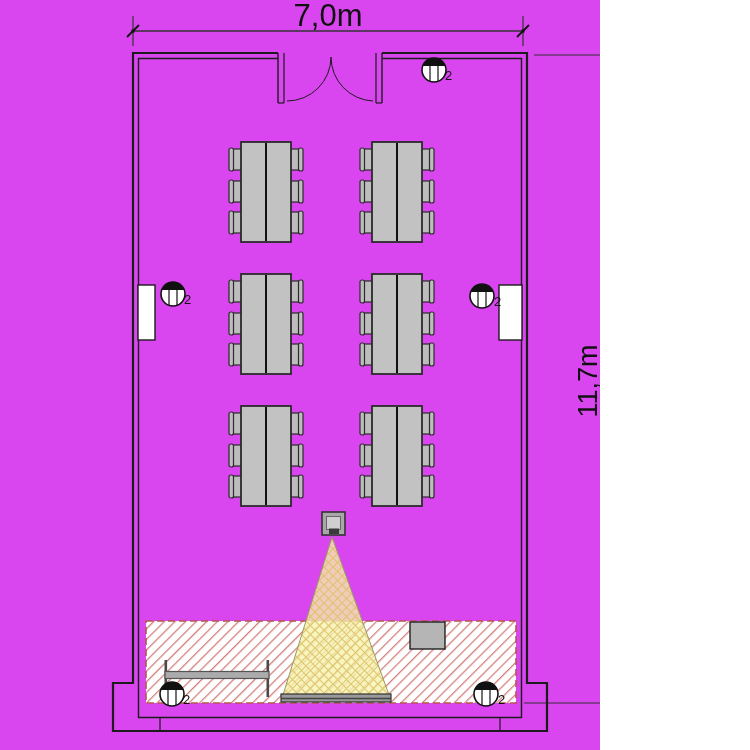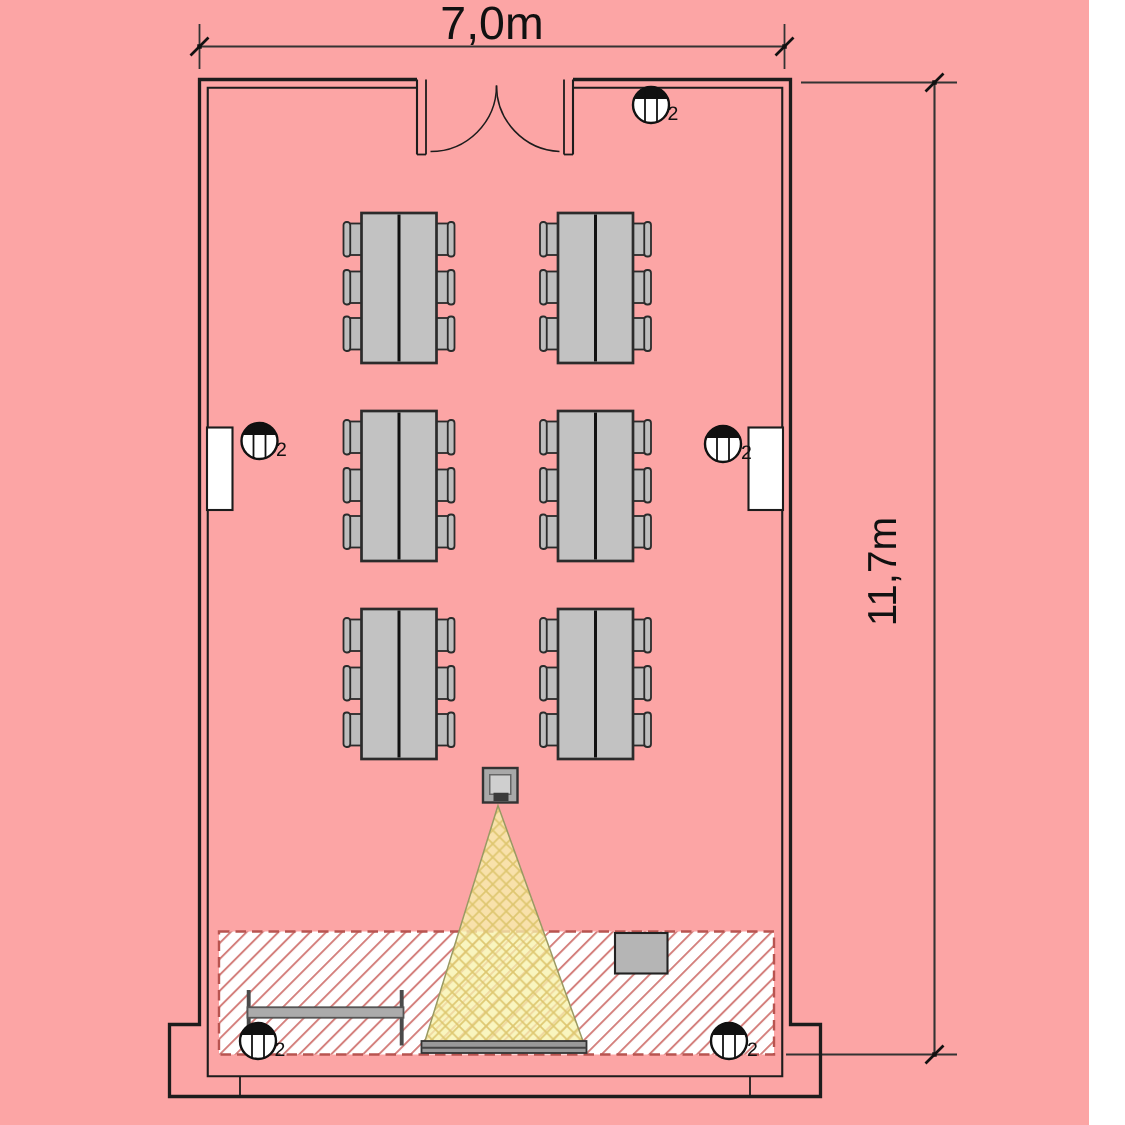--- a/index.html
+++ b/index.html
@@ -1,19 +1,19 @@
 <!DOCTYPE html>
 <html><head>
 <meta charset="utf-8">
 <style>
   html,body{margin:0;padding:0;background:#fff;}
   .canvas{
     position:relative;
-    width:726px;height:750px;
-    background:#fca5a5;
+    width:600px;height:750px;
+    background:#d946ef;
     font-family:"Liberation Sans", sans-serif;
     overflow:hidden;
   }
   svg{display:block;}
   text{font-family:"Liberation Sans", sans-serif; fill:#111;}
   .dim-label{font-size:31px;}
   .dim-label-v{font-size:27px;}
   .sub-label{font-size:13px;}
 </style>
 </head>

